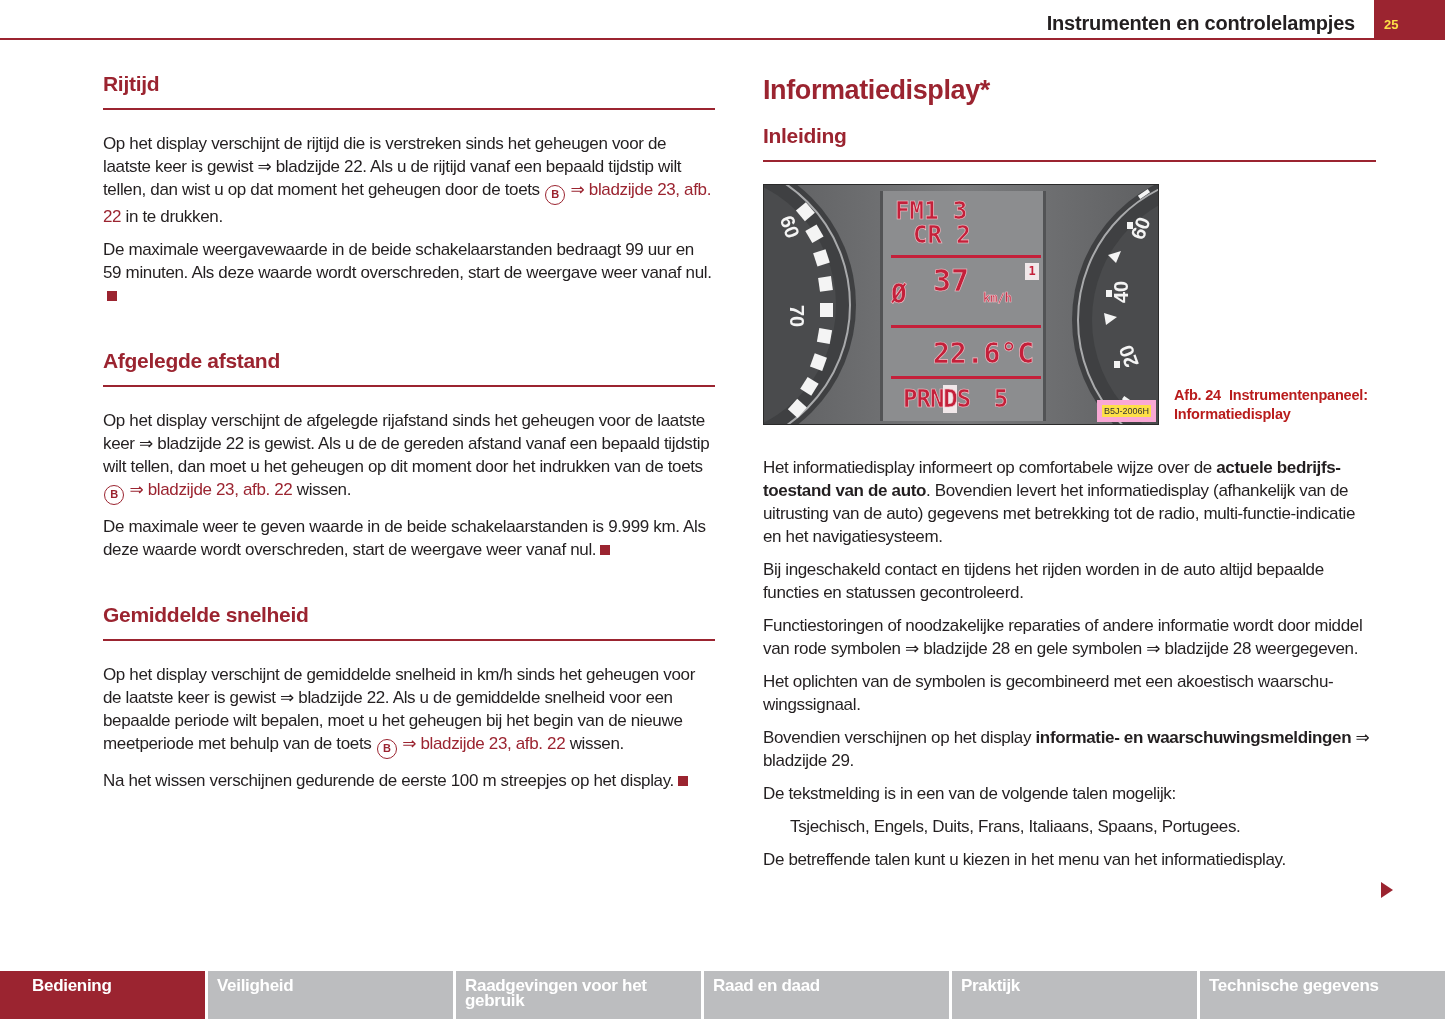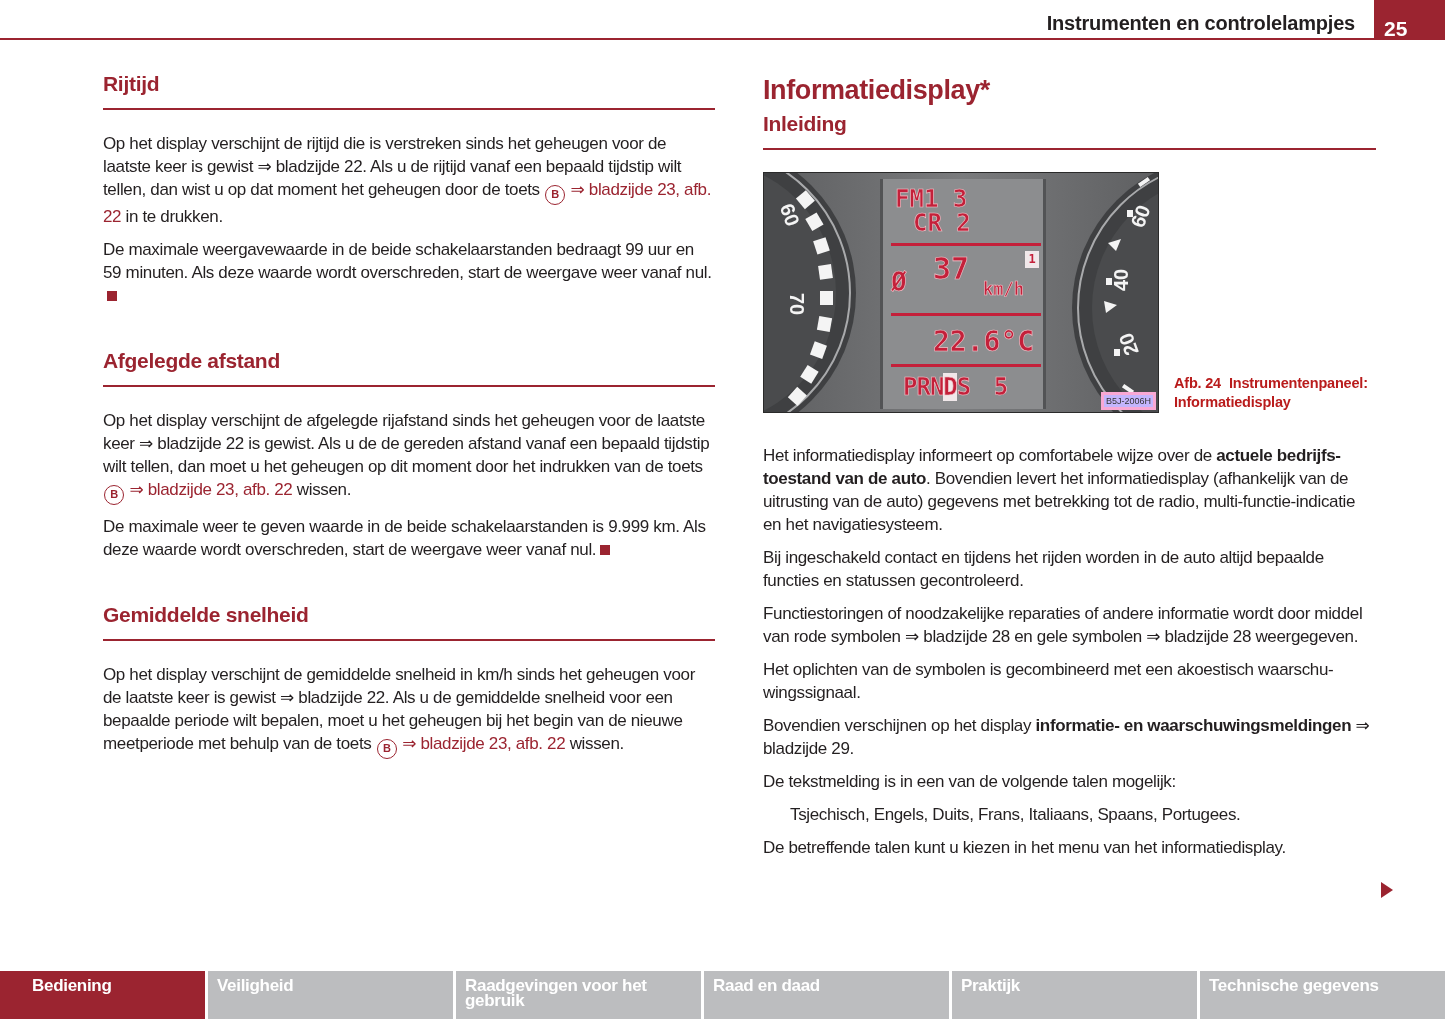--- a/index.html
+++ b/index.html
@@ -4,45 +4,45 @@
   <style>
     * { box-sizing: border-box; margin: 0; padding: 0; }
     html, body { width: 1445px; height: 1019px; background: #ffffff; overflow: hidden; }
     body { position: relative; font-family: "Liberation Sans", "DejaVu Sans", sans-serif; color: #231f20; }
 
     
     .header { position: absolute; left: 0; top: 0; width: 1445px; height: 41px; }
     .header-line { position: absolute; left: 0; top: 38px; width: 1445px; height: 2px; background: #9b2430; }
     .header-title { position: absolute; right: 90px; top: 12px; font-size: 20px; font-weight: bold; color: #231f20; letter-spacing: -0.2px; }
     .header-pagebox { position: absolute; left: 1374px; top: 0; width: 71px; height: 40px; background: #9b2430; }
-    .header-pagenum { position: absolute; left: 10px; top: 17px; font-size: 21px; font-weight: bold; color: #ffffff; }
+    .header-pagenum { position: absolute; left: 10px; top: 17px; font-size: 13px; font-weight: bold; color: #fde047; }
 
     
     .col { position: absolute; }
     .col-left { left: 103px; top: 70px; width: 612px; }
     .col-right { left: 763px; top: 70px; width: 613px; }
 
     .h2 { font-size: 21px; font-weight: bold; color: #9b2430; letter-spacing: -0.3px; padding-bottom: 10px; border-bottom: 2px solid #9b2430; margin-bottom: 22px; line-height: 28px; }
-    .h1 { font-size: 27px; font-weight: bold; color: #9b2430; letter-spacing: -0.4px; line-height: 36px; margin-bottom: 2px; margin-top: 2px; }
+    .h1 { font-size: 27px; font-weight: bold; color: #9b2430; letter-spacing: -0.4px; line-height: 36px; margin-bottom: 14px; margin-top: 2px; }
 
     .p { font-size: 17px; line-height: 23px; color: #231f20; margin-bottom: 10px; letter-spacing: -0.35px; }
     .p b { font-weight: bold; }
     .ref { color: #9b2430; }
     .indent { padding-left: 27px; }
     .endmark { display: inline-block; width: 10px; height: 10px; background: #9b2430; margin-left: 4px; vertical-align: 0px; }
     .btn-b { display: inline-block; width: 20px; height: 20px; border: 1.5px solid #9b2430; border-radius: 50%; color: #9b2430; font-size: 11px; font-weight: bold; text-align: center; line-height: 17px; vertical-align: -3px; margin: 0 1px; }
 
     .section-gap { height: 30px; }
 
     
     .figure { position: relative; width: 613px; height: 242px; margin-bottom: 30px; }
     .fig-img { position: absolute; left: 0; top: 0; width: 396px; height: 241px; border: 1px solid #2a2a2a; background: #6d6e70; overflow: hidden; }
     .fig-caption { position: absolute; left: 411px; top: 202px; width: 200px; font-size: 14.5px; line-height: 19px; font-weight: bold; color: #b91c1c; letter-spacing: -0.2px; }
     .fig-caption .afb { margin-right: 8px; }
-    .fig-code { position: absolute; right: 2px; bottom: 2px; background: #c4b5fd; color: #333; font-size: 9px; padding: 1px 2px; border: 3px solid #f9a8d4; font-family: "Liberation Sans", sans-serif; }
+    .fig-code { position: absolute; right: 2px; bottom: 2px; background: #fde047; color: #333; font-size: 9px; padding: 1px 2px; border: 5px solid #f9a8d4; font-family: "Liberation Sans", sans-serif; }
 
     .lcd { position: absolute; left: 116px; top: 6px; width: 166px; height: 230px; background: #8c8d8f; border-left: 3px solid #525355; border-right: 3px solid #525355; }
     .lcd-text { position: absolute; color: #c4203a; font-family: "DejaVu Sans Mono", monospace; font-weight: bold; -webkit-text-stroke: 0.6px #f1c1c8; }
     .lcd-sep { position: absolute; left: 8px; width: 150px; height: 3px; background: #c4203a; }
 
     .next-arrow { position: absolute; left: 1381px; top: 882px; width: 0; height: 0; border-top: 8px solid transparent; border-bottom: 8px solid transparent; border-left: 12px solid #9b2430; }
 
     
     .nav { position: absolute; left: 0; top: 971px; width: 1445px; height: 48px; display: flex; gap: 3px; }
     .nav-tab { flex: 1 1 0; background: #bcbdbf; color: #ffffff; font-weight: bold; font-size: 17px; line-height: 15px; padding: 7px 8px 0 9px; letter-spacing: -0.3px; }
@@ -81,20 +81,23 @@
     <p class="p">
       <span>De maximale weer te geven waarde in de beide schakelaarstanden is 9.999 km. Als deze waarde wordt overschreden, start de weergave weer vanaf nul.</span><span class="endmark"></span>
     </p>
   </div>
   <div class="section-gap"></div>
 
   <div>
     <h2 class="h2">Gemiddelde snelheid</h2>
     <p class="p">
       <span>Op het display verschijnt de gemiddelde snelheid in km/h sinds het geheugen voor de laatste keer is gewist </span><span>⇒</span><span> bladzijde 22. Als u de gemiddelde snelheid voor een bepaalde periode wilt bepalen, moet u het geheugen bij het begin van de nieuwe meetperiode met behulp van de toets </span><span class="btn-b">B</span> <span class="ref">⇒ bladzijde 23, afb. 22</span><span> wissen.</span>
+    </p>
+    <p class="p">
+      <span>Na het wissen verschijnen gedurende de eerste 100 m streepjes op het display.</span><span class="endmark"></span>
     </p>
   </div>
 </div>
 
 <div class="col col-right">
   <h1 class="h1">Informatiedisplay*</h1>
   <h2 class="h2" style="">Inleiding</h2>
 
   <div class="figure">
     <div class="fig-img">
@@ -146,21 +149,21 @@
         </g>
       </svg>
 
       <div class="lcd">
         <div class="lcd-text" style="left:12px; top:6px; font-size:24px;">FM1 3</div>
         <div class="lcd-text" style="left:30px; top:30px; font-size:24px;">CR 2</div>
         <div class="lcd-sep" style="top:64px;"></div>
         <div style="position:absolute; left:142px; top:72px; width:14px; height:17px; background:#f1e8ea; color:#c4203a; font-size:12px; font-weight:bold; text-align:center; line-height:17px; font-family:'DejaVu Sans Mono', monospace;">1</div>
         <div class="lcd-text" style="left:8px; top:88px; font-size:26px;">Ø</div>
         <div class="lcd-text" style="left:50px; top:72px; font-size:30px;">37</div>
-        <div class="lcd-text" style="left:100px; top:100px; font-size:17px;">km/h</div>
+        <div class="lcd-text" style="left:100px; top:100px; font-size:12px;">km/h</div>
         <div class="lcd-sep" style="top:134px;"></div>
         <div class="lcd-text" style="left:50px; top:146px; font-size:28px;">22.6°C</div>
         <div class="lcd-sep" style="top:185px;"></div>
         <div class="lcd-text" style="left:20px; top:194px; font-size:24px; letter-spacing:-1px;">
           <span>P</span><span>R</span><span>N</span><span style="background:#f1e8ea;">D</span><span>S</span>
           <span style="margin-left:10px;">5</span>
         </div>
       </div>
       <div class="fig-code">B5J-2006H</div>
     </div>

